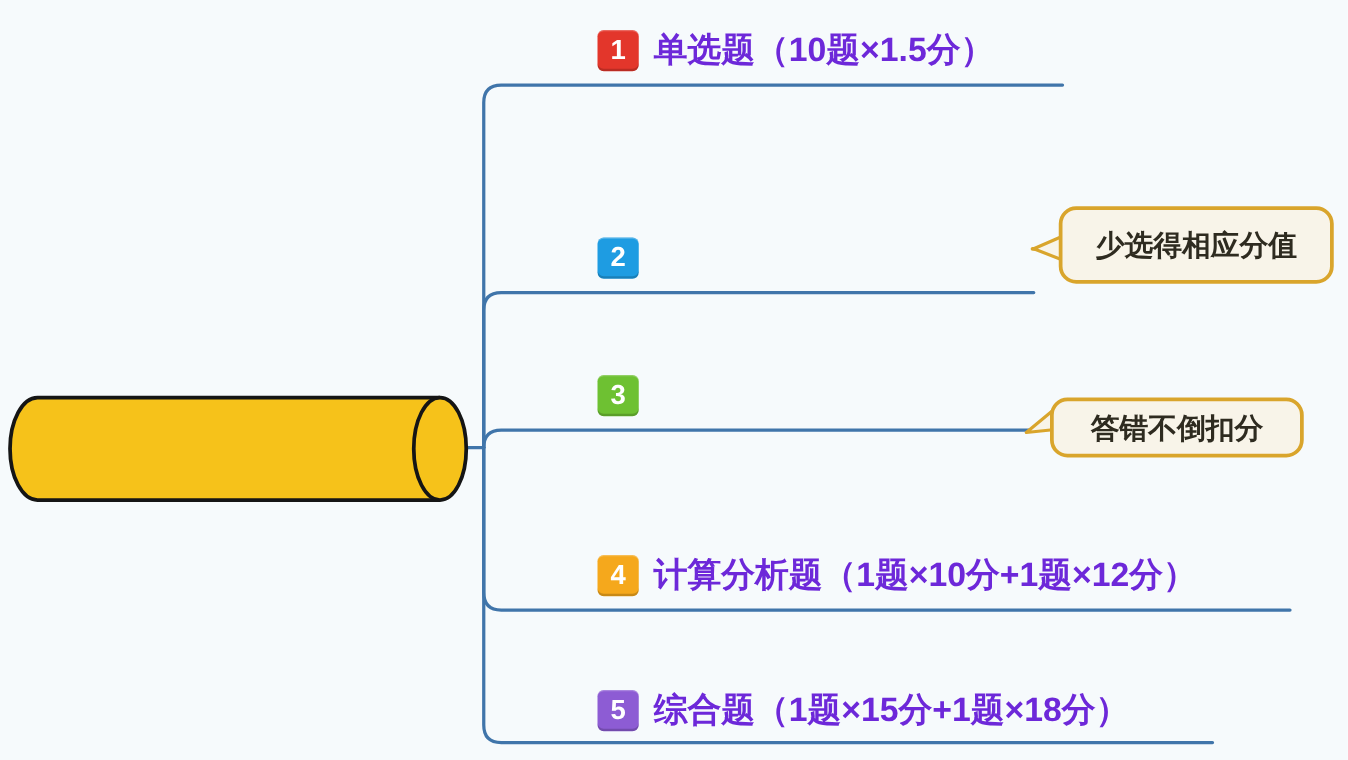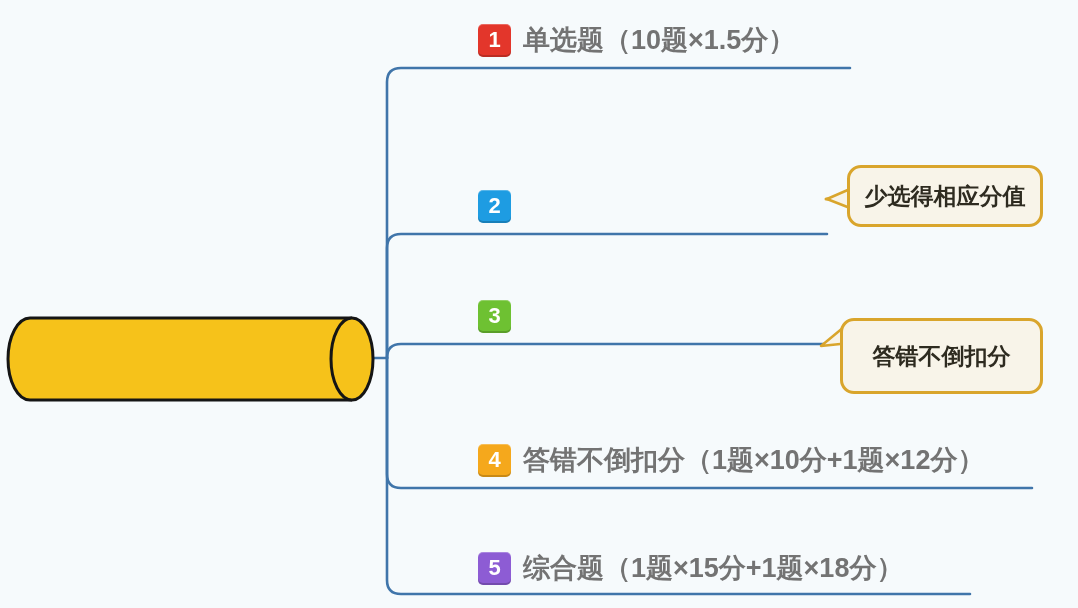--- a/index.html
+++ b/index.html
@@ -21,21 +21,21 @@
     position:absolute;display:flex;align-items:center;height:36px;
   }
   .badge{
     width:33px;height:33px;border-radius:5px;
     display:flex;align-items:center;justify-content:center;
     color:#ffffff;font-size:22px;font-weight:700;
     box-shadow:inset 0 -2px 0 rgba(0,0,0,.18), inset 0 1px 0 rgba(255,255,255,.25);
     margin-right:12px;flex:0 0 auto;
   }
   .blabel{
-    font-size:27px;font-weight:700;color:#737373;white-space:nowrap;
+    font-size:27px;font-weight:700;color:#6d28d9;white-space:nowrap;
   }
   .callout{
     position:absolute;
     background:#f8f4e9;
     border:3px solid #d9a52c;
     border-radius:14px;
     display:flex;align-items:center;justify-content:center;
     font-size:23px;font-weight:700;color:#2e2b20;
     box-sizing:border-box;
   }
@@ -77,29 +77,29 @@
   <div class="branch" style="left:478px;top:188px">
     <span class="badge" style="background-color: rgb(30, 156, 226);">2</span>
   </div>
 
   <div class="branch" style="left:478px;top:298px">
     <span class="badge" style="background-color: rgb(110, 193, 50);">3</span>
   </div>
 
   <div class="branch" style="left:478px;top:442px">
     <span class="badge" style="background-color: rgb(245, 168, 28);">4</span>
-    <span class="blabel">答错不倒扣分（1题×10分+1题×12分）</span>
+    <span class="blabel">计算分析题（1题×10分+1题×12分）</span>
   </div>
 
   <div class="branch" style="left:478px;top:550px">
     <span class="badge" style="background-color: rgb(141, 92, 212);">5</span>
     <span class="blabel">综合题（1题×15分+1题×18分）</span>
   </div>
 
-  <div class="callout" style="left:847px;top:165px;width:196px;height:62px">
+  <div class="callout" style="left:847px;top:165px;width:220px;height:62px">
     <span>少选得相应分值</span>
   </div>
 
-  <div class="callout" style="left:840px;top:318px;width:203px;height:76px">
+  <div class="callout" style="left:840px;top:318px;width:203px;height:48px">
     <span>答错不倒扣分</span>
   </div>
 
 </div>
 
 </body></html>

